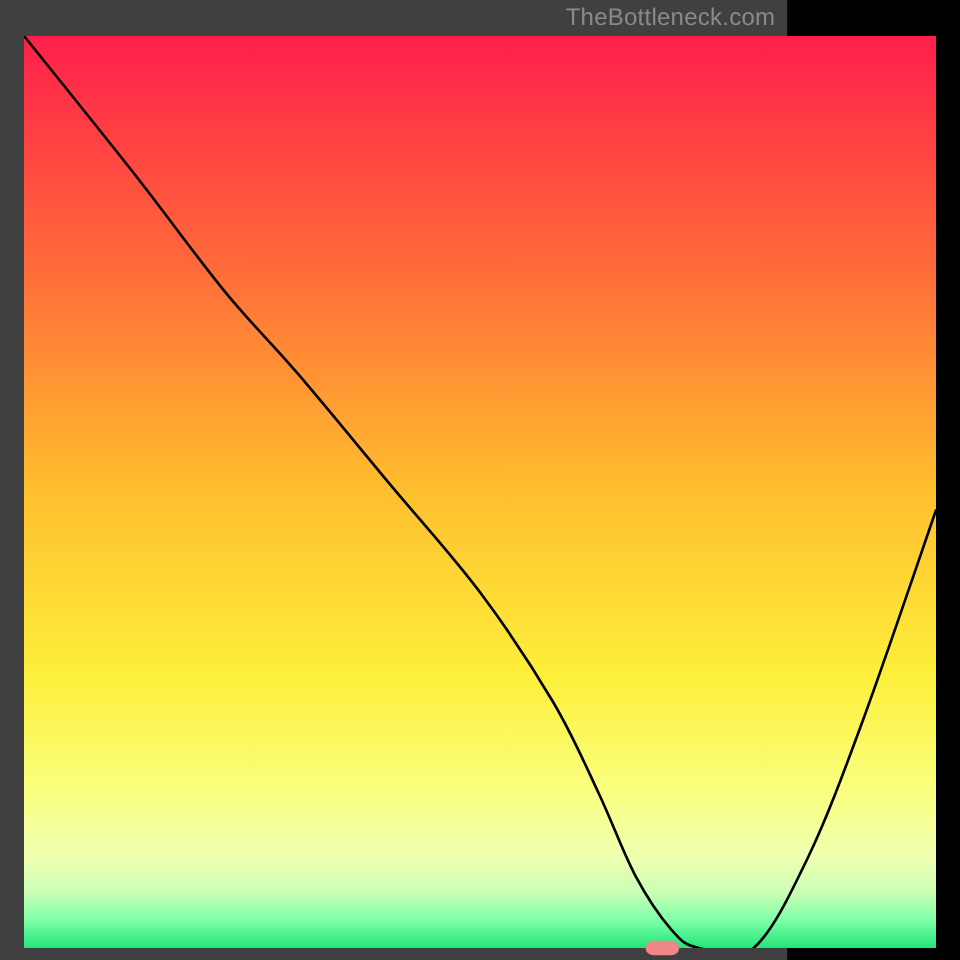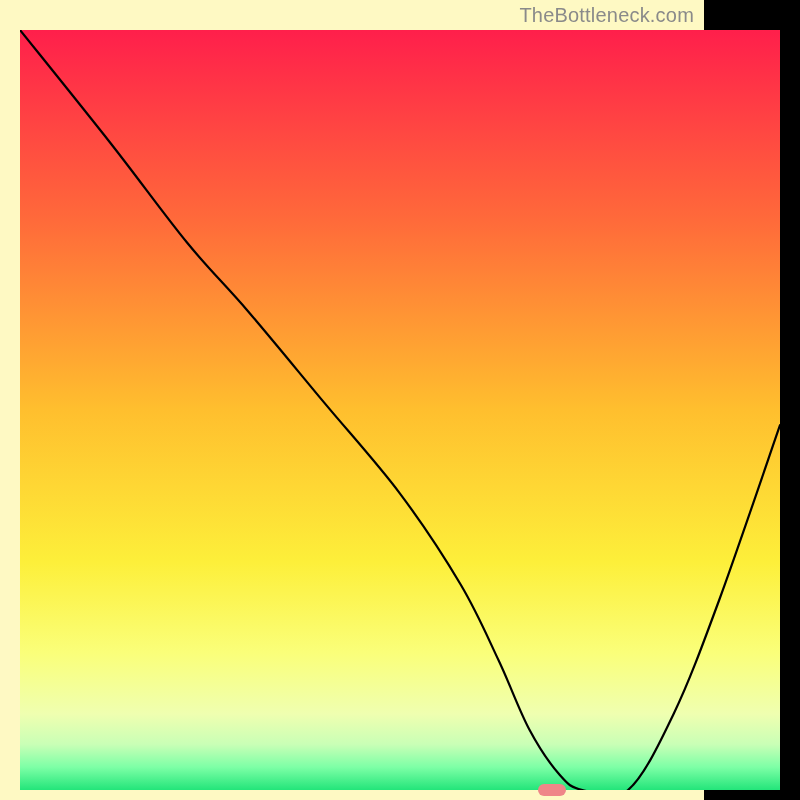--- a/index.html
+++ b/index.html
@@ -7,23 +7,22 @@
     padding: 0;
     width: 800px;
     height: 800px;
     background: #000;
     overflow: hidden;
     font-family: Arial, Helvetica, sans-serif;
   }
   .outer {
     width: 656px;
     height: 800px;
-    background: #fef9c3;
+    background: #404040;
     position: relative;
-    padding-left: 48px;
   }
   .watermark {
     position: absolute;
     top: 4px;
     right: 10px;
     color: #8a8a8a;
     font-size: 20px;
     font-weight: 400;
     letter-spacing: 0.2px;
   }

